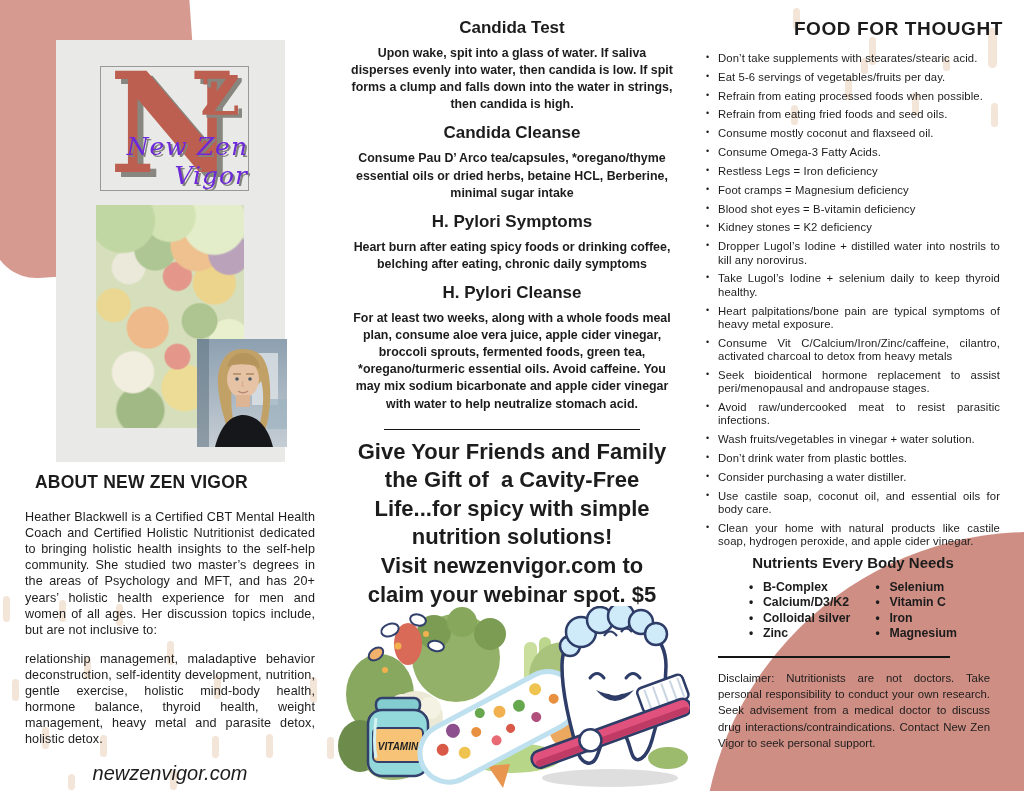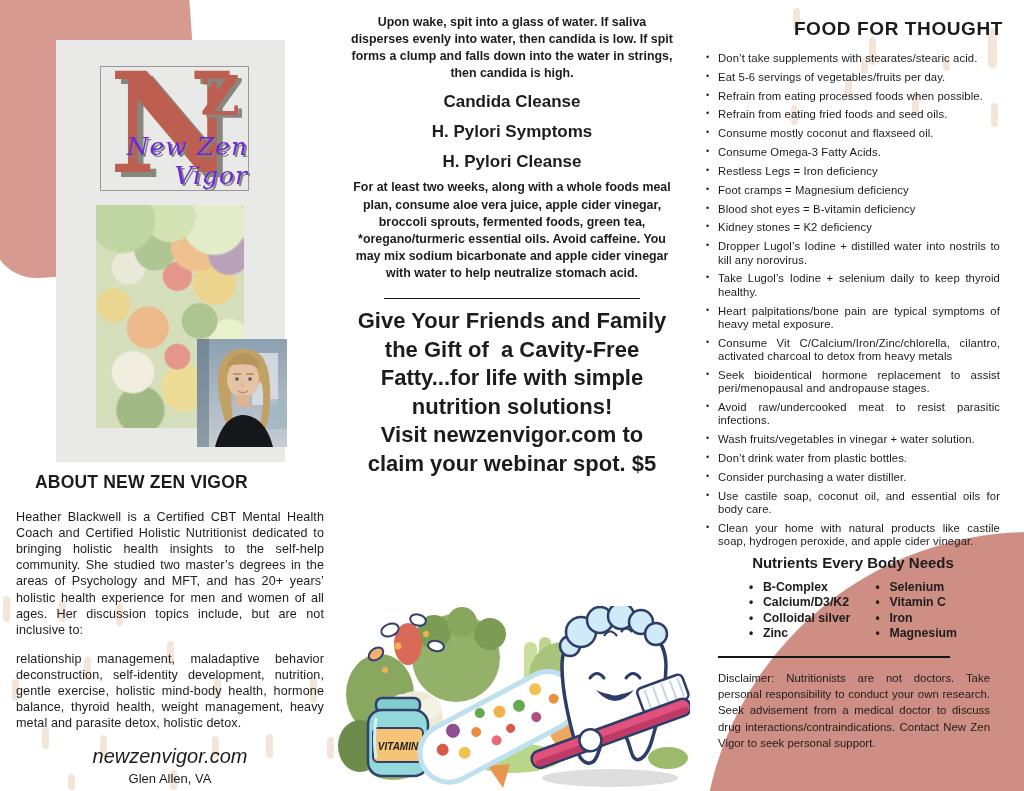--- a/index.html
+++ b/index.html
@@ -38,21 +38,21 @@
       radial-gradient(circle at 70% 52%, #8fae66 0 11%, transparent 12%),
       radial-gradient(circle at 90% 60%, #dfeab9 0 10%, transparent 11%),
       radial-gradient(circle at 55% 68%, #d96f5d 0 7%, transparent 8%),
       radial-gradient(circle at 25% 75%, #ece8d4 0 10%, transparent 11%),
       radial-gradient(circle at 60% 82%, #e6cf6d 0 11%, transparent 12%),
       radial-gradient(circle at 85% 85%, #cf5f50 0 9%, transparent 10%),
       radial-gradient(circle at 30% 92%, #7d9e55 0 10%, transparent 11%);}
   .woman-photo{position:absolute;left:197px;top:339px;width:90px;height:108px;}
   .left{position:absolute;left:16px;top:472px;width:308px;}
   .about-h{font-size:17.5px;font-weight:bold;letter-spacing:.2px;margin:0 0 16px 19px;}
-  .about-p{font-size:12.6px;line-height:1.28;text-align:justify;margin:0 0 13px;letter-spacing:.1px;}
+  .about-p{font-size:12.6px;line-height:1.28;text-align:justify;margin:0 9px 13px;letter-spacing:.1px;}
   .site{text-align:center;font-style:italic;font-size:20px;margin-top:14px;}
   .loc{text-align:center;font-size:13px;margin-top:3px;}
 
   
   .mid{position:absolute;left:347px;top:14px;width:330px;text-align:center;}
   .mid-h{font-size:17px;font-weight:bold;margin:10px 0 7px;}
   .mid-h:first-child{margin-top:4px;}
   .mid-b{font-size:12.4px;font-weight:bold;line-height:1.38;margin:0 4px;}
   .mid-line{width:256px;border:none;border-top:1.6px solid #151515;margin:16px auto 8px;}
   .promo{font-size:22px;font-weight:bold;line-height:1.3;margin-top:4px;}
@@ -144,30 +144,33 @@
 
   <div class="left">
     <div class="about-h">ABOUT NEW ZEN VIGOR</div>
     <p class="about-p">Heather Blackwell is a Certified CBT Mental Health Coach and Certified Holistic Nutritionist dedicated to bringing holistic health insights to the self-help community. She studied two master’s degrees in the areas of Psychology and MFT, and has 20+ years’ holistic health experience for men and women of all ages. Her discussion topics include, but are not inclusive to:</p>
     <p class="about-p">relationship management, maladaptive behavior deconstruction, self-identity development, nutrition, gentle exercise, holistic mind-body health, hormone balance, thyroid health, weight management, heavy metal and parasite detox, holistic detox.</p>
     <div class="site">newzenvigor.com</div>
     <div class="loc">Glen Allen, VA</div>
   </div>
 
   <div class="mid">
+    <div class="mid-h">Candida Test</div>
     <div class="mid-b">Upon wake, spit into a glass of water. If saliva disperses evenly into water, then candida is low. If spit forms a clump and falls down into the water in strings, then candida is high.</div>
     <div class="mid-h">Candida Cleanse</div>
+    <div class="mid-b">Consume Pau D’ Arco tea/capsules, *oregano/thyme essential oils or dried herbs, betaine HCL, Berberine, minimal sugar intake</div>
     <div class="mid-h">H. Pylori Symptoms</div>
+    <div class="mid-b">Heart burn after eating spicy foods or drinking coffee, belching after eating, chronic daily symptoms</div>
     <div class="mid-h">H. Pylori Cleanse</div>
     <div class="mid-b">For at least two weeks, along with a whole foods meal plan, consume aloe vera juice, apple cider vinegar, broccoli sprouts, fermented foods, green tea, *oregano/turmeric essential oils. Avoid caffeine. You may mix sodium bicarbonate and apple cider vinegar with water to help neutralize stomach acid.</div>
     <hr class="mid-line">
     <div class="promo">
       <div>Give Your Friends and Family</div>
       <div>the Gift of  a Cavity-Free</div>
-      <div>Fatty...for life with simple</div>
+      <div>Life...for spicy with simple</div>
       <div>nutrition solutions!</div>
       <div>Visit newzenvigor.com to</div>
       <div>claim your webinar spot. $5</div>
     </div>
   </div>
 
   <div class="illus">
     <svg viewBox="0 0 352 185" width="352" height="185">
       <ellipse cx="272" cy="172" rx="68" ry="9" fill="#dedede"></ellipse>
       <g>
@@ -256,21 +259,21 @@
       <li>Refrain from eating fried foods and seed oils.</li>
       <li>Consume mostly coconut and flaxseed oil.</li>
       <li>Consume Omega-3 Fatty Acids.</li>
       <li>Restless Legs = Iron deficiency</li>
       <li>Foot cramps = Magnesium deficiency</li>
       <li>Blood shot eyes = B-vitamin deficiency</li>
       <li>Kidney stones = K2 deficiency</li>
       <li>Dropper Lugol’s Iodine + distilled water into nostrils to kill any norovirus.</li>
       <li>Take Lugol’s Iodine + selenium daily to keep thyroid healthy.</li>
       <li>Heart palpitations/bone pain are typical symptoms of heavy metal exposure.</li>
-      <li>Consume Vit C/Calcium/Iron/Zinc/chlorella, cilantro, activated charcoal to detox from heavy metals</li>
+      <li>Consume Vit C/Calcium/Iron/Zinc/caffeine, cilantro, activated charcoal to detox from heavy metals</li>
       <li>Seek bioidentical hormone replacement to assist peri/menopausal and andropause stages.</li>
       <li>Avoid raw/undercooked meat to resist parasitic infections.</li>
       <li>Wash fruits/vegetables in vinegar + water solution.</li>
       <li>Don’t drink water from plastic bottles.</li>
       <li>Consider purchasing a water distiller.</li>
       <li>Use castile soap, coconut oil, and essential oils for body care.</li>
       <li>Clean your home with natural products like castile soap, hydrogen peroxide, and apple cider vinegar.</li>
     </ul>
     <div class="nut-h">Nutrients Every Body Needs</div>
     <div class="nut-cols">

